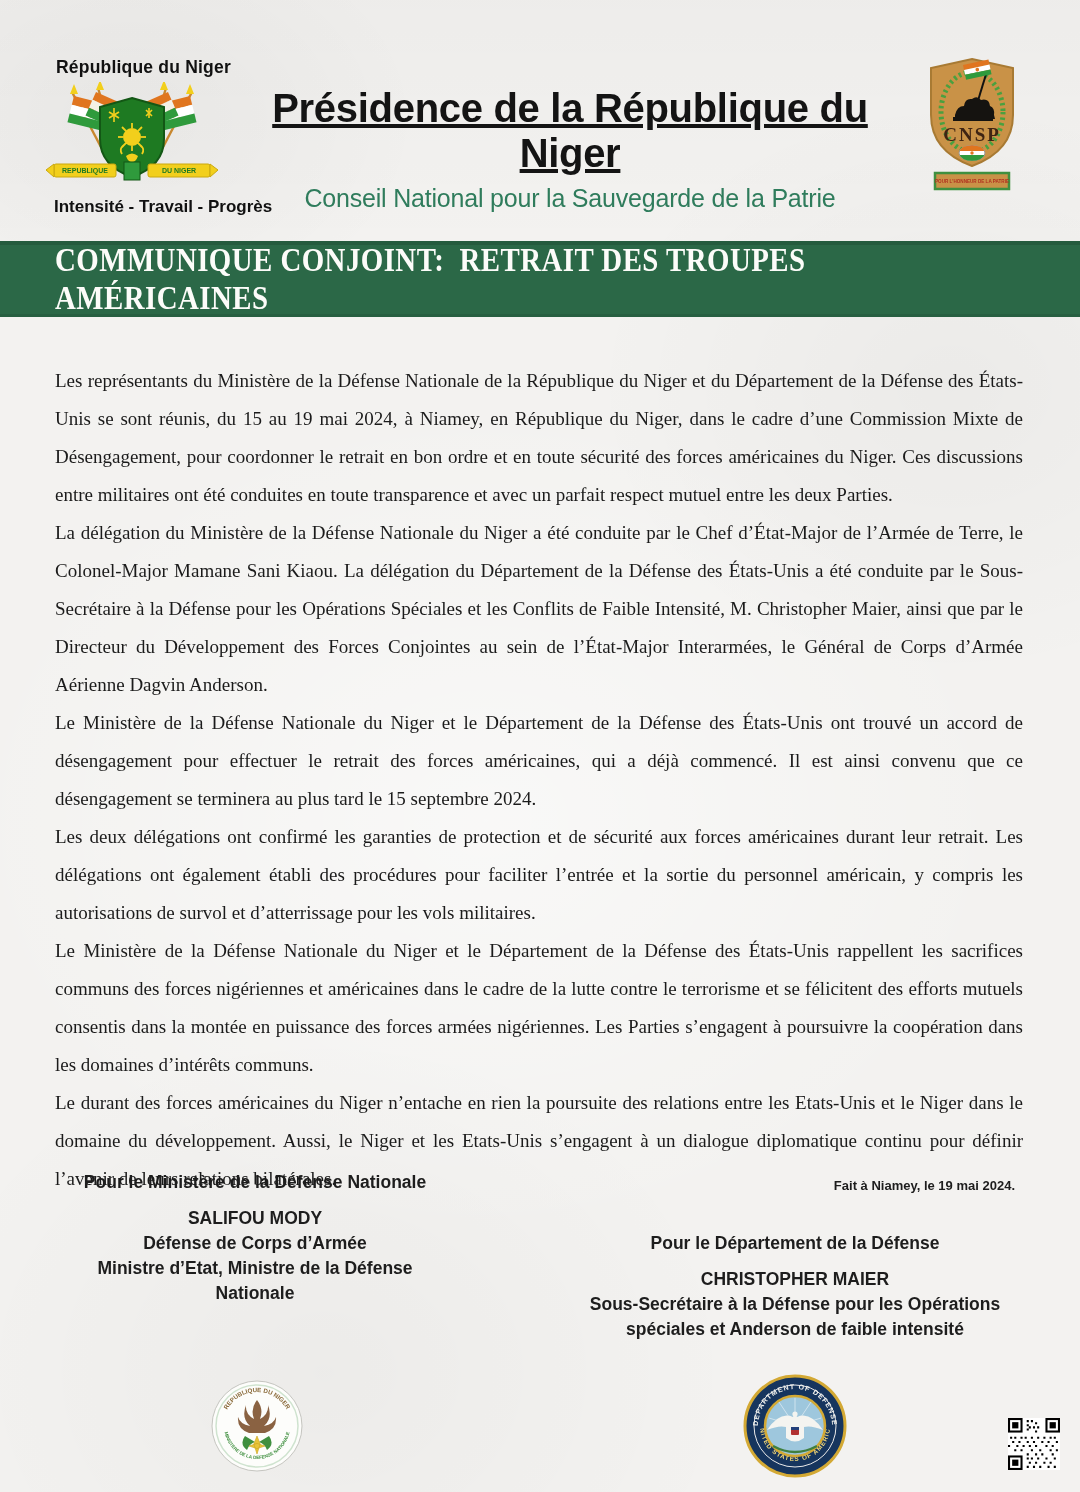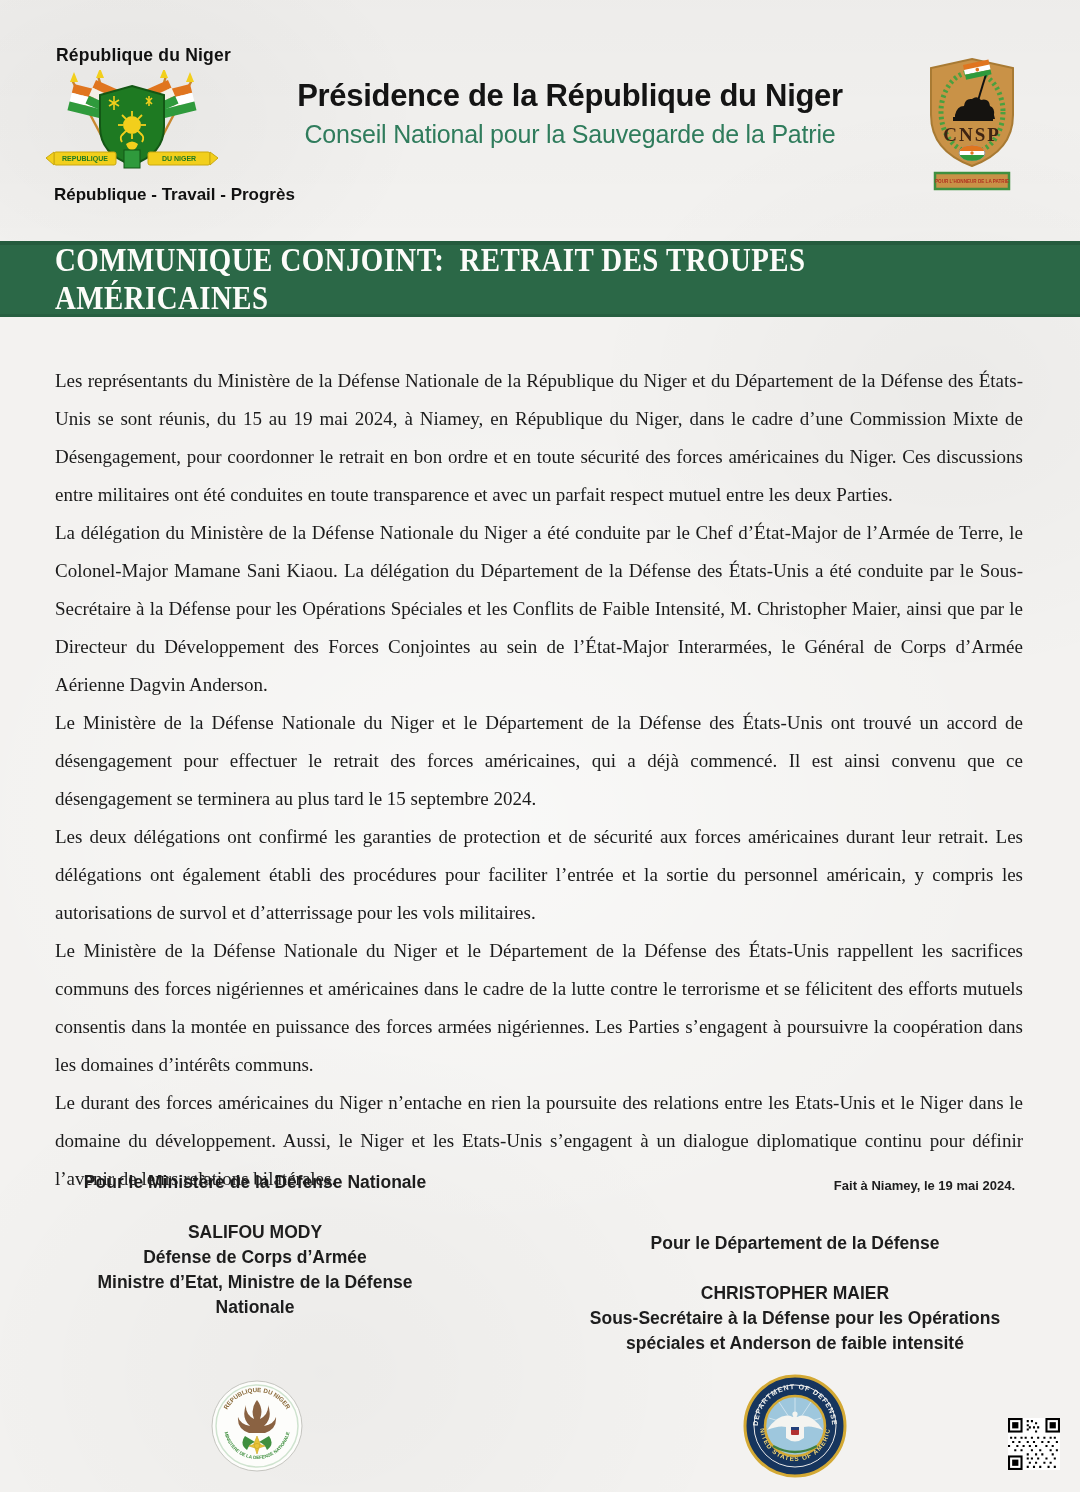--- a/index.html
+++ b/index.html
@@ -9,45 +9,45 @@
     background:
       radial-gradient(ellipse 420px 300px at 12% 8%, rgba(0,0,0,0.035), transparent 70%),
       radial-gradient(ellipse 520px 420px at 88% 26%, rgba(0,0,0,0.03), transparent 70%),
       radial-gradient(ellipse 700px 560px at 45% 55%, rgba(255,255,255,0.5), transparent 75%),
       radial-gradient(ellipse 600px 500px at 30% 92%, rgba(0,0,0,0.028), transparent 70%),
       linear-gradient(180deg, rgba(0,0,0,0.025), rgba(0,0,0,0) 250px),
       #f3f2f0;
   }
   
   .hdr-left{position:absolute;left:40px;top:45px;width:310px;}
-  .country-name{font-size:17.5px;font-weight:bold;color:#111;margin:0 0 4px 16px;letter-spacing:.2px;}
+  .country-name{font-size:17.5px;font-weight:bold;color:#111;margin:12px 0 4px 16px;letter-spacing:.2px;}
   .coat-svg{display:block;margin-left:6px;}
   .motto{font-size:17px;font-weight:bold;color:#111;margin:3px 0 0 14px;}
   .hdr-center{position:absolute;left:220px;top:78px;width:700px;text-align:center;}
-  .page-title{font-size:31px;font-weight:bold;color:#141414;margin:0;letter-spacing:-.3px;}
+  .page-title{font-size:40px;font-weight:bold;color:#141414;margin:8px;letter-spacing:-.3px;text-decoration:underline;}
   .page-subtitle{font-size:25px;font-weight:normal;color:#2f7c5c;margin:6px 0 0 0;letter-spacing:-.2px;}
   .hdr-right{position:absolute;left:921px;top:55px;width:102px;}
   
   .banner{position:absolute;left:0;top:241px;width:1080px;height:76px;background:#2b6847;
     box-shadow:inset 0 4px 0 rgba(0,0,0,0.12), inset 0 -3px 0 rgba(0,0,0,0.08);
     display:flex;align-items:center;}
   .banner-text{display:inline-block;transform:scaleX(0.85);transform-origin:left center;
     margin-left:55px;font-family:"Liberation Serif",serif;font-weight:bold;font-size:34px;
     color:#fcfcf9;white-space:pre-wrap;letter-spacing:.5px;}
   
   .doc-body{position:absolute;left:55px;top:362px;width:968px;}
   .doc-body p{margin:0;font-family:"Liberation Serif",serif;font-size:19px;line-height:38px;
     text-align:justify;color:#1b1b1b;}
   
   .dateline{position:absolute;top:1178px;right:65px;font-size:13px;font-weight:bold;color:#1d1d1d;}
   .sig{position:absolute;text-align:center;color:#1d1d1d;}
   .sig-left{left:45px;top:1172px;width:420px;}
   .sig-right{left:565px;top:1233px;width:460px;}
   .sig-for{font-size:17.5px;font-weight:bold;margin:0;}
-  .sig-lines{margin-top:27px;font-size:17.5px;font-weight:bold;line-height:25px;}
+  .sig-lines{margin-top:13px;font-size:17.5px;font-weight:bold;line-height:25px;}
   .sig-title-narrow{width:370px;margin:0 auto;}
   .seal-ministry{position:absolute;left:211px;top:1380px;}
   .seal-dod{position:absolute;left:743px;top:1374px;}
   .qr{position:absolute;left:1008px;top:1418px;}
 </style>
 </head>
 <body>
 
 <div class="page">
 
@@ -125,21 +125,21 @@
         <rect x="8" y="82" width="62" height="13" rx="2" fill="#f2cf1c" stroke="#caa80e"></rect>
         <rect x="102" y="82" width="62" height="13" rx="2" fill="#f2cf1c" stroke="#caa80e"></rect>
         <polygon points="8,82 0,88 8,95" fill="#f2cf1c" stroke="#caa80e"></polygon>
         <polygon points="164,82 172,88 164,95" fill="#f2cf1c" stroke="#caa80e"></polygon>
         <text x="39" y="91" text-anchor="middle" font-size="7" font-weight="bold" fill="#1e7a22">REPUBLIQUE</text>
         <text x="133" y="91" text-anchor="middle" font-size="7" font-weight="bold" fill="#1e7a22">DU NIGER</text>
         <rect x="78" y="80" width="16" height="18" fill="#2f9a3c" stroke="#135715"></rect>
       </g>
     </svg>
 
-    <p class="motto">République - Travail - Progrès</p>
+    <p class="motto">Intensité - Travail - Progrès</p>
   </div>
 
   <div class="hdr-center">
     <h1 class="page-title">Présidence de la République du Niger</h1>
     <h2 class="page-subtitle">Conseil National pour la Sauvegarde de la Patrie</h2>
   </div>
 
   <div class="hdr-right">
     <svg width="102" height="148" viewBox="0 0 102 148">
 

